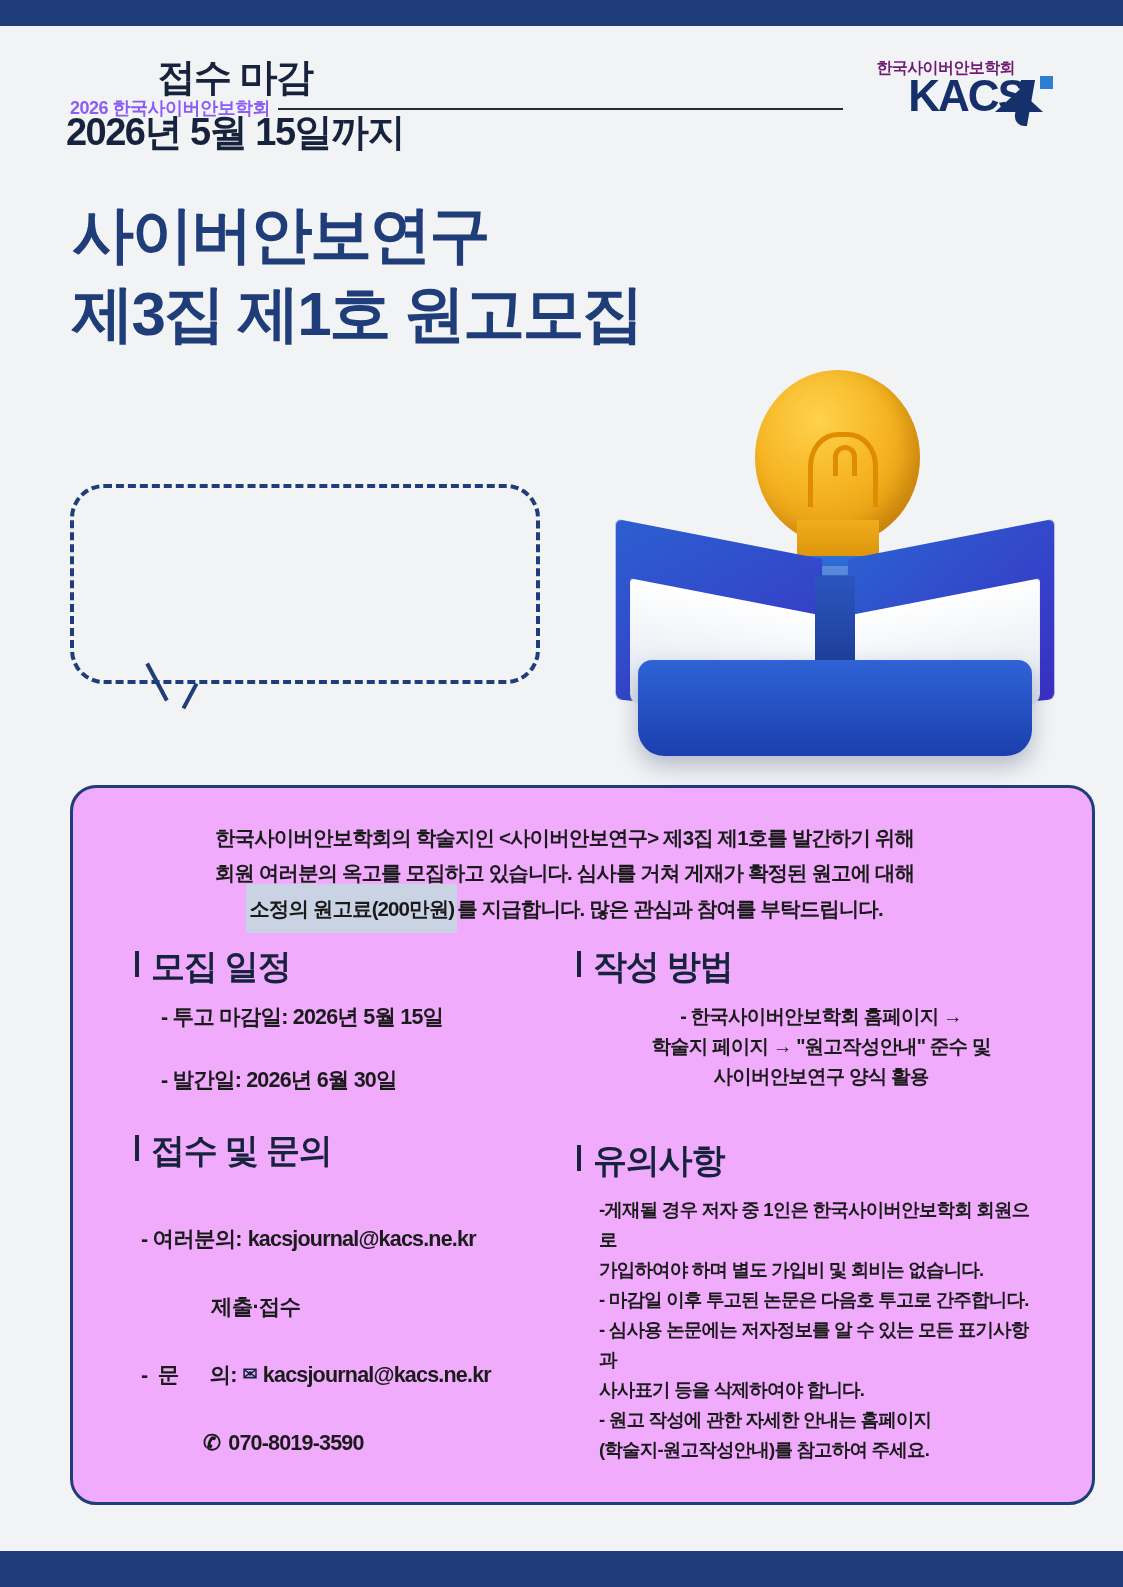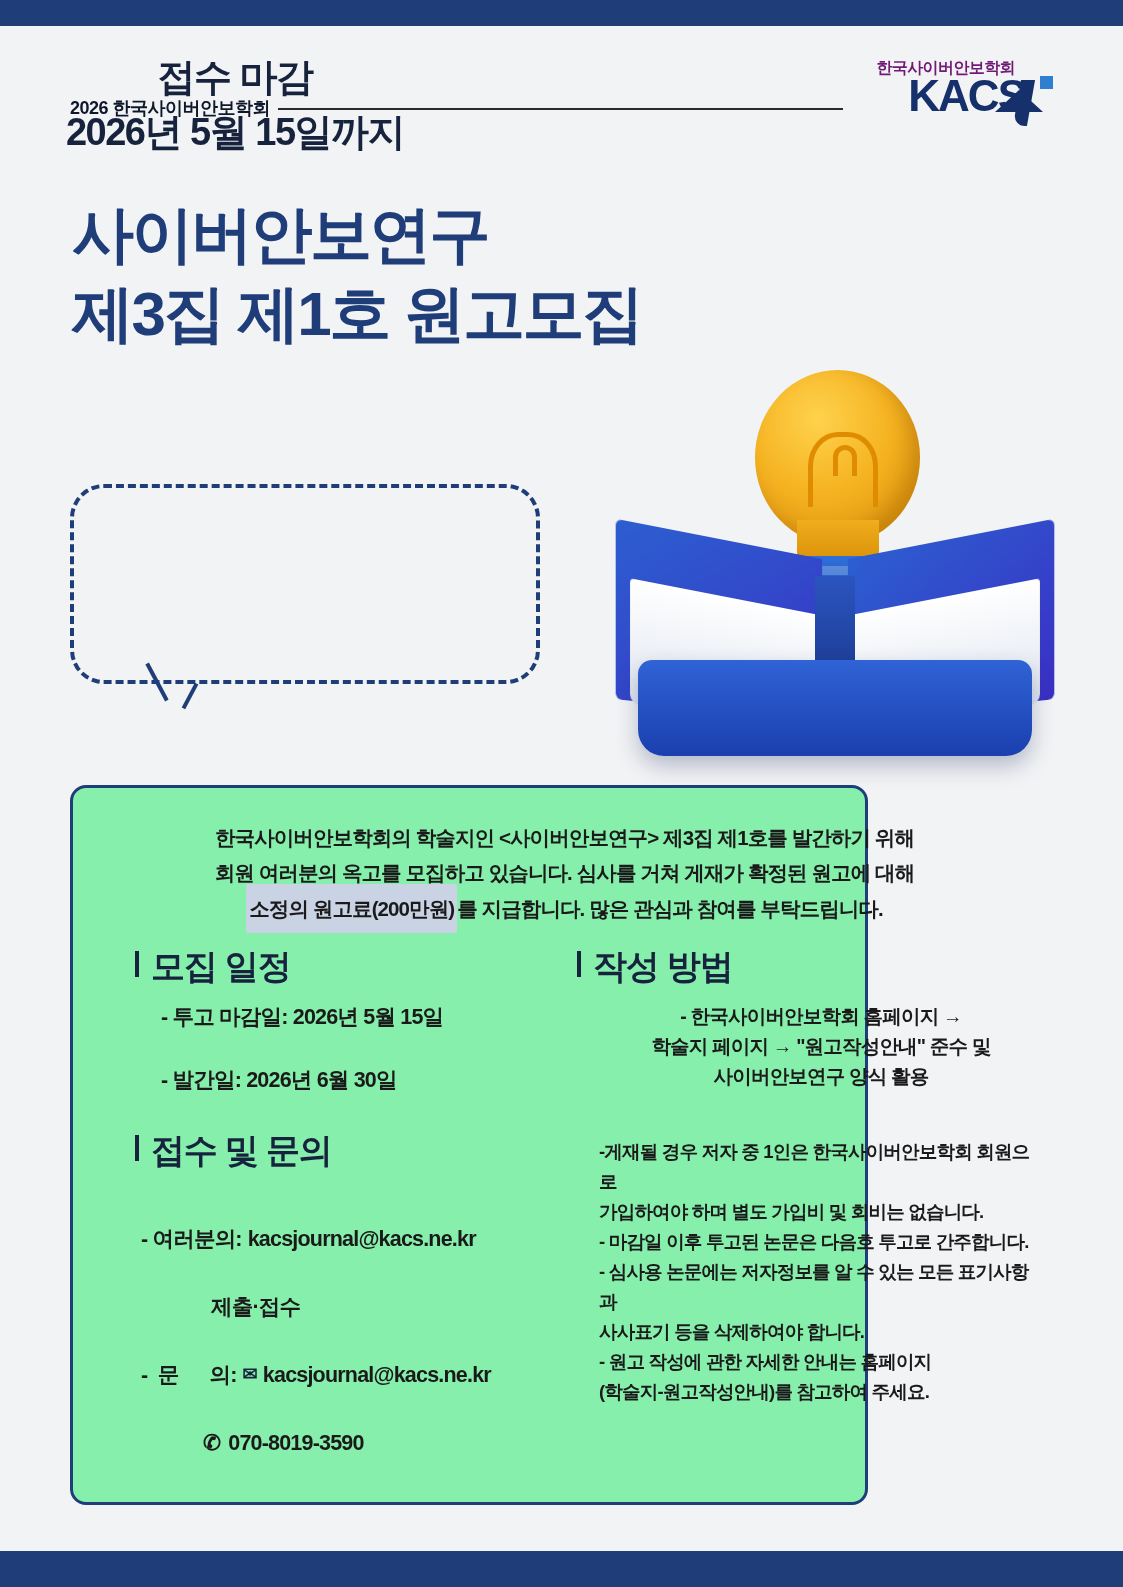--- a/index.html
+++ b/index.html
@@ -42,21 +42,21 @@
     left: 70px;
     width: 983px;
     height: 70px;
   }
   .header-label {
     position: absolute;
     top: 8px;
     left: 0;
     font-size: 18px;
     font-weight: 700;
-    color: #0f172a;
+    color: #8b5cf6;
     letter-spacing: -0.5px;
     white-space: nowrap;
   }
   .header-rule {
     position: absolute;
     top: 20px;
     left: 208px;
     width: 565px;
     height: 2px;
     background: #2b2b2b;
@@ -287,25 +287,25 @@
     width: 40px; height: 150px;
     background: linear-gradient(180deg, #2b55bf 0%, #16307f 100%);
     border-radius: 0 0 16px 16px;
   }
 
   
   .panel {
     position: absolute;
     top: 785px;
     left: 70px;
-    width: 798px;
+    width: 1025px;
     height: 720px;
     border: 3px solid #1f3d78;
-    border-radius: 16px;
-    background: #86efac;
+    border-radius: 26px;
+    background: #f0abfc;
     box-sizing: border-box;
   }
   .intro {
     position: absolute;
     top: 32px;
     left: 0;
     width: 983px;
     text-align: center;
     font-size: 20.5px;
     line-height: 1.72;
@@ -495,20 +495,21 @@
     <div class="col col-right">
 
       <div class="sec">
         <div class="sec-head right">작성 방법</div>
         <div class="sec-body right" style="font-size:19.5px;text-align:center;">- 한국사이버안보학회 홈페이지 →
    학술지 페이지 → "원고작성안내" 준수 및
    사이버안보연구 양식 활용</div>
       </div>
 
       <div class="sec" style="margin-top:46px;">
+        <div class="sec-head right">유의사항</div>
         <div class="sec-body small right">-게재될 경우 저자 중 1인은 한국사이버안보학회 회원으로
   가입하여야 하며 별도 가입비 및 회비는 없습니다.
 - 마감일 이후 투고된 논문은 다음호 투고로 간주합니다.
 - 심사용 논문에는 저자정보를 알 수 있는 모든 표기사항과
    사사표기 등을 삭제하여야 합니다.
 - 원고 작성에 관한 자세한 안내는 홈페이지
    (학술지-원고작성안내)를 참고하여 주세요.</div>
       </div>
 
     </div>

